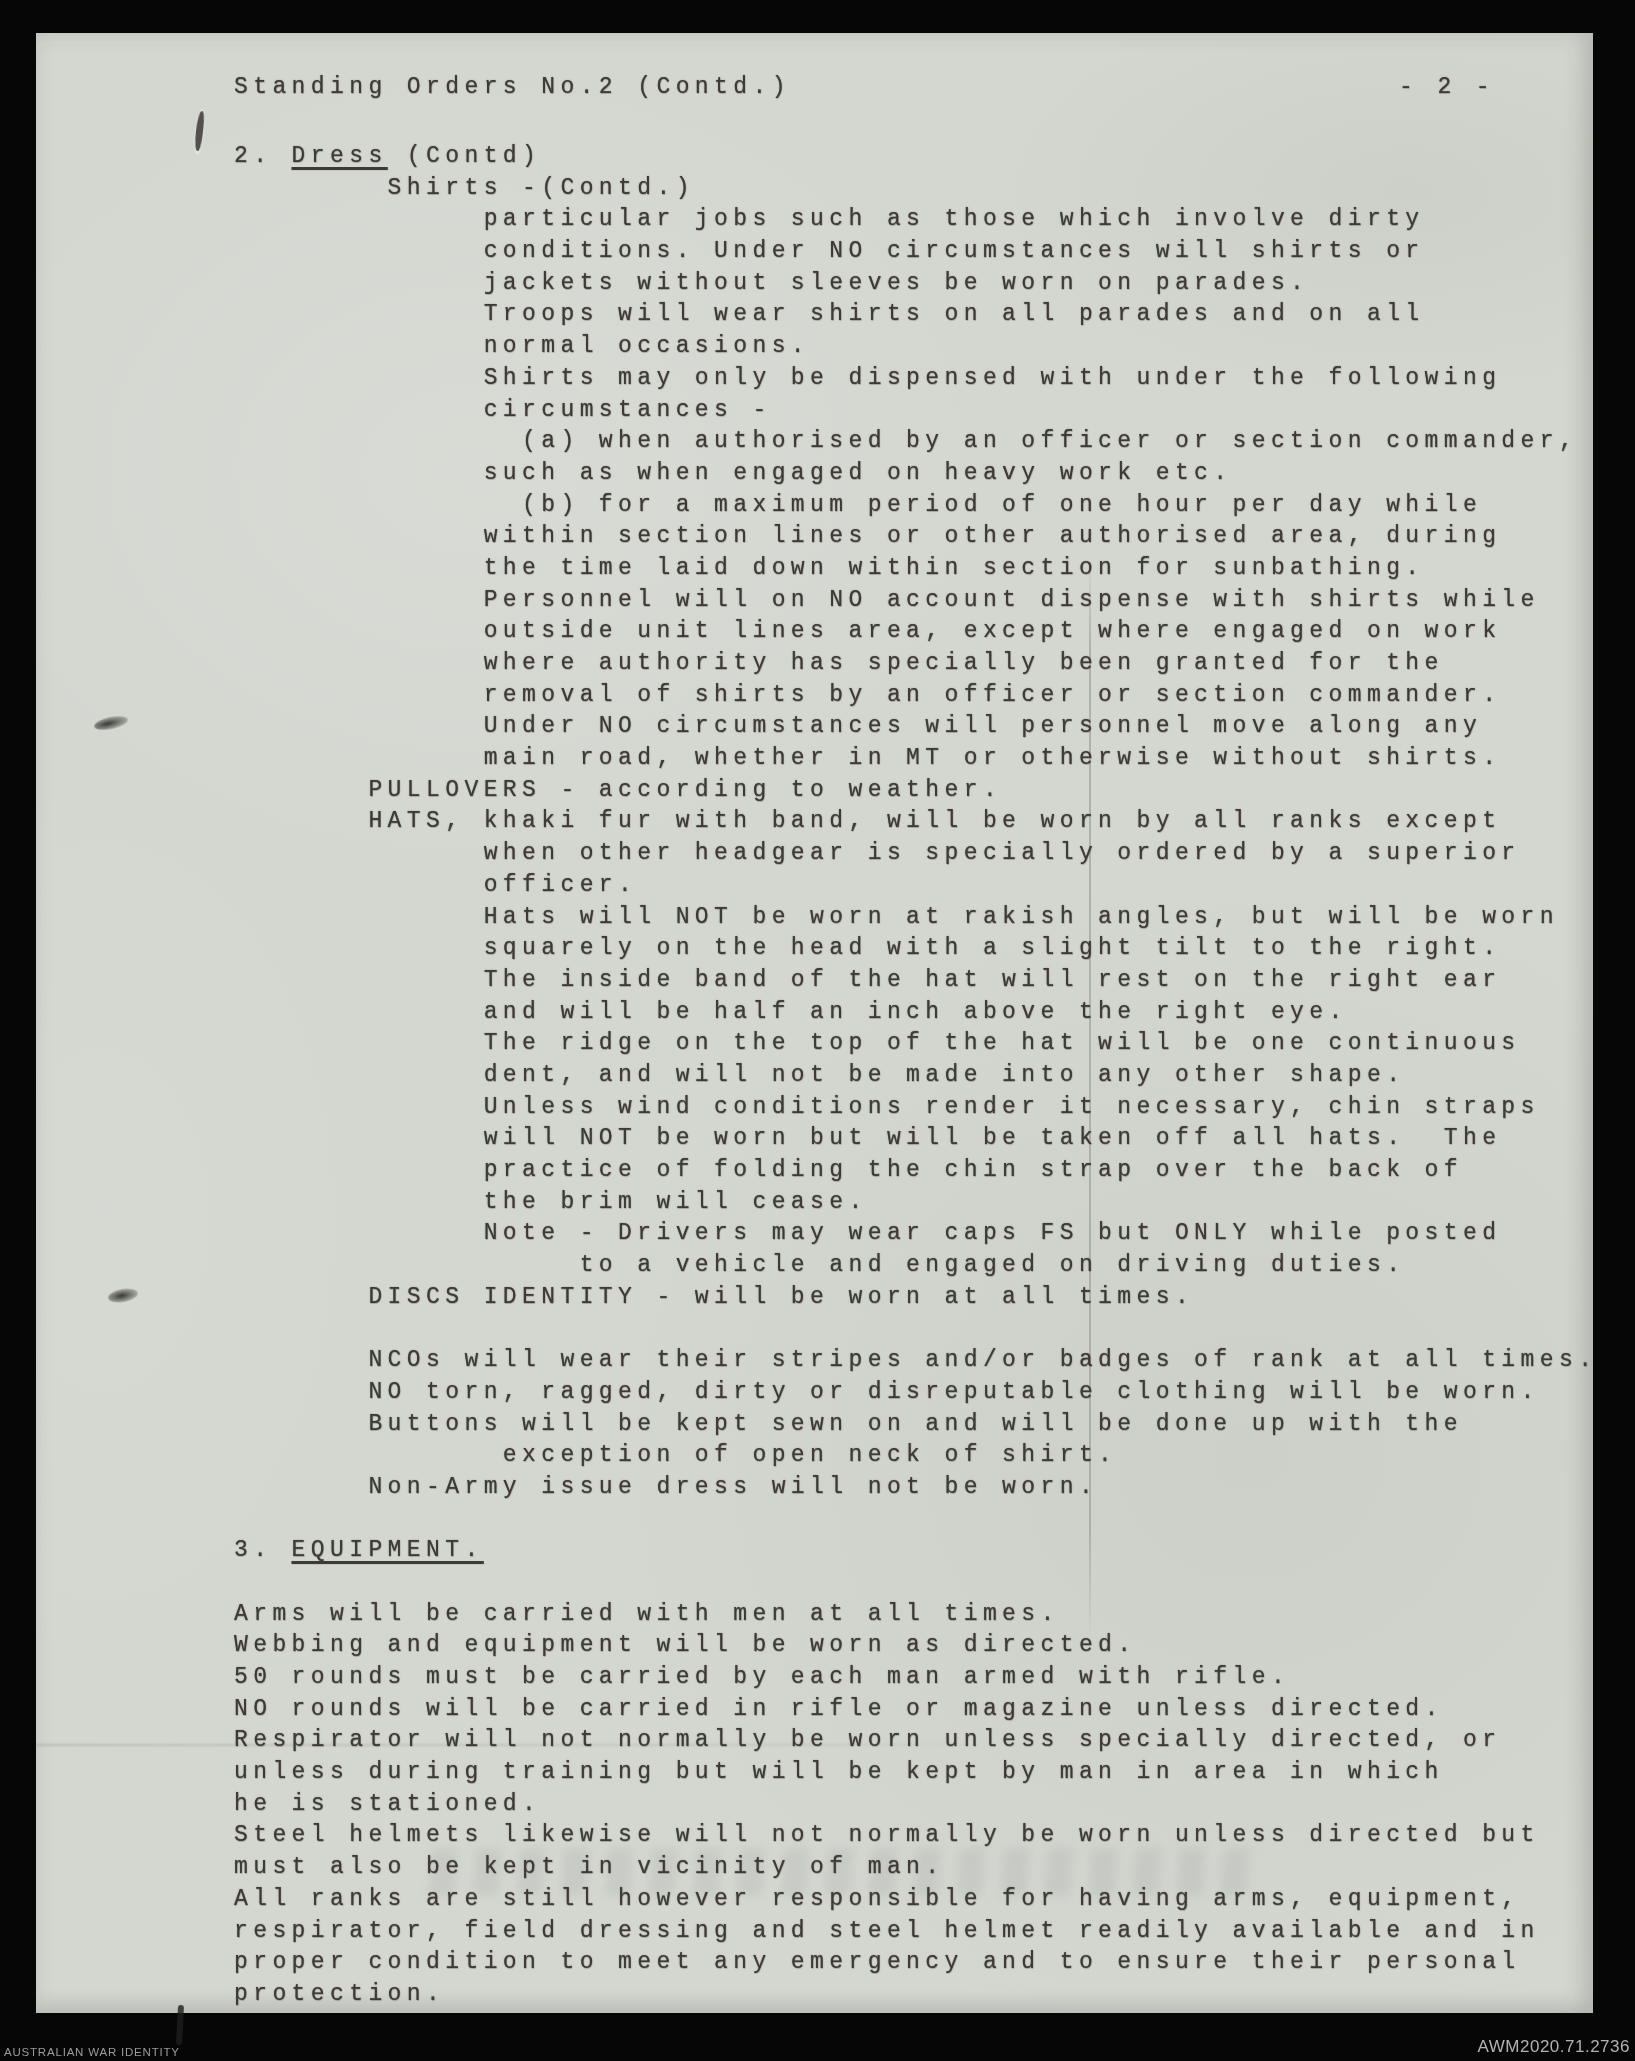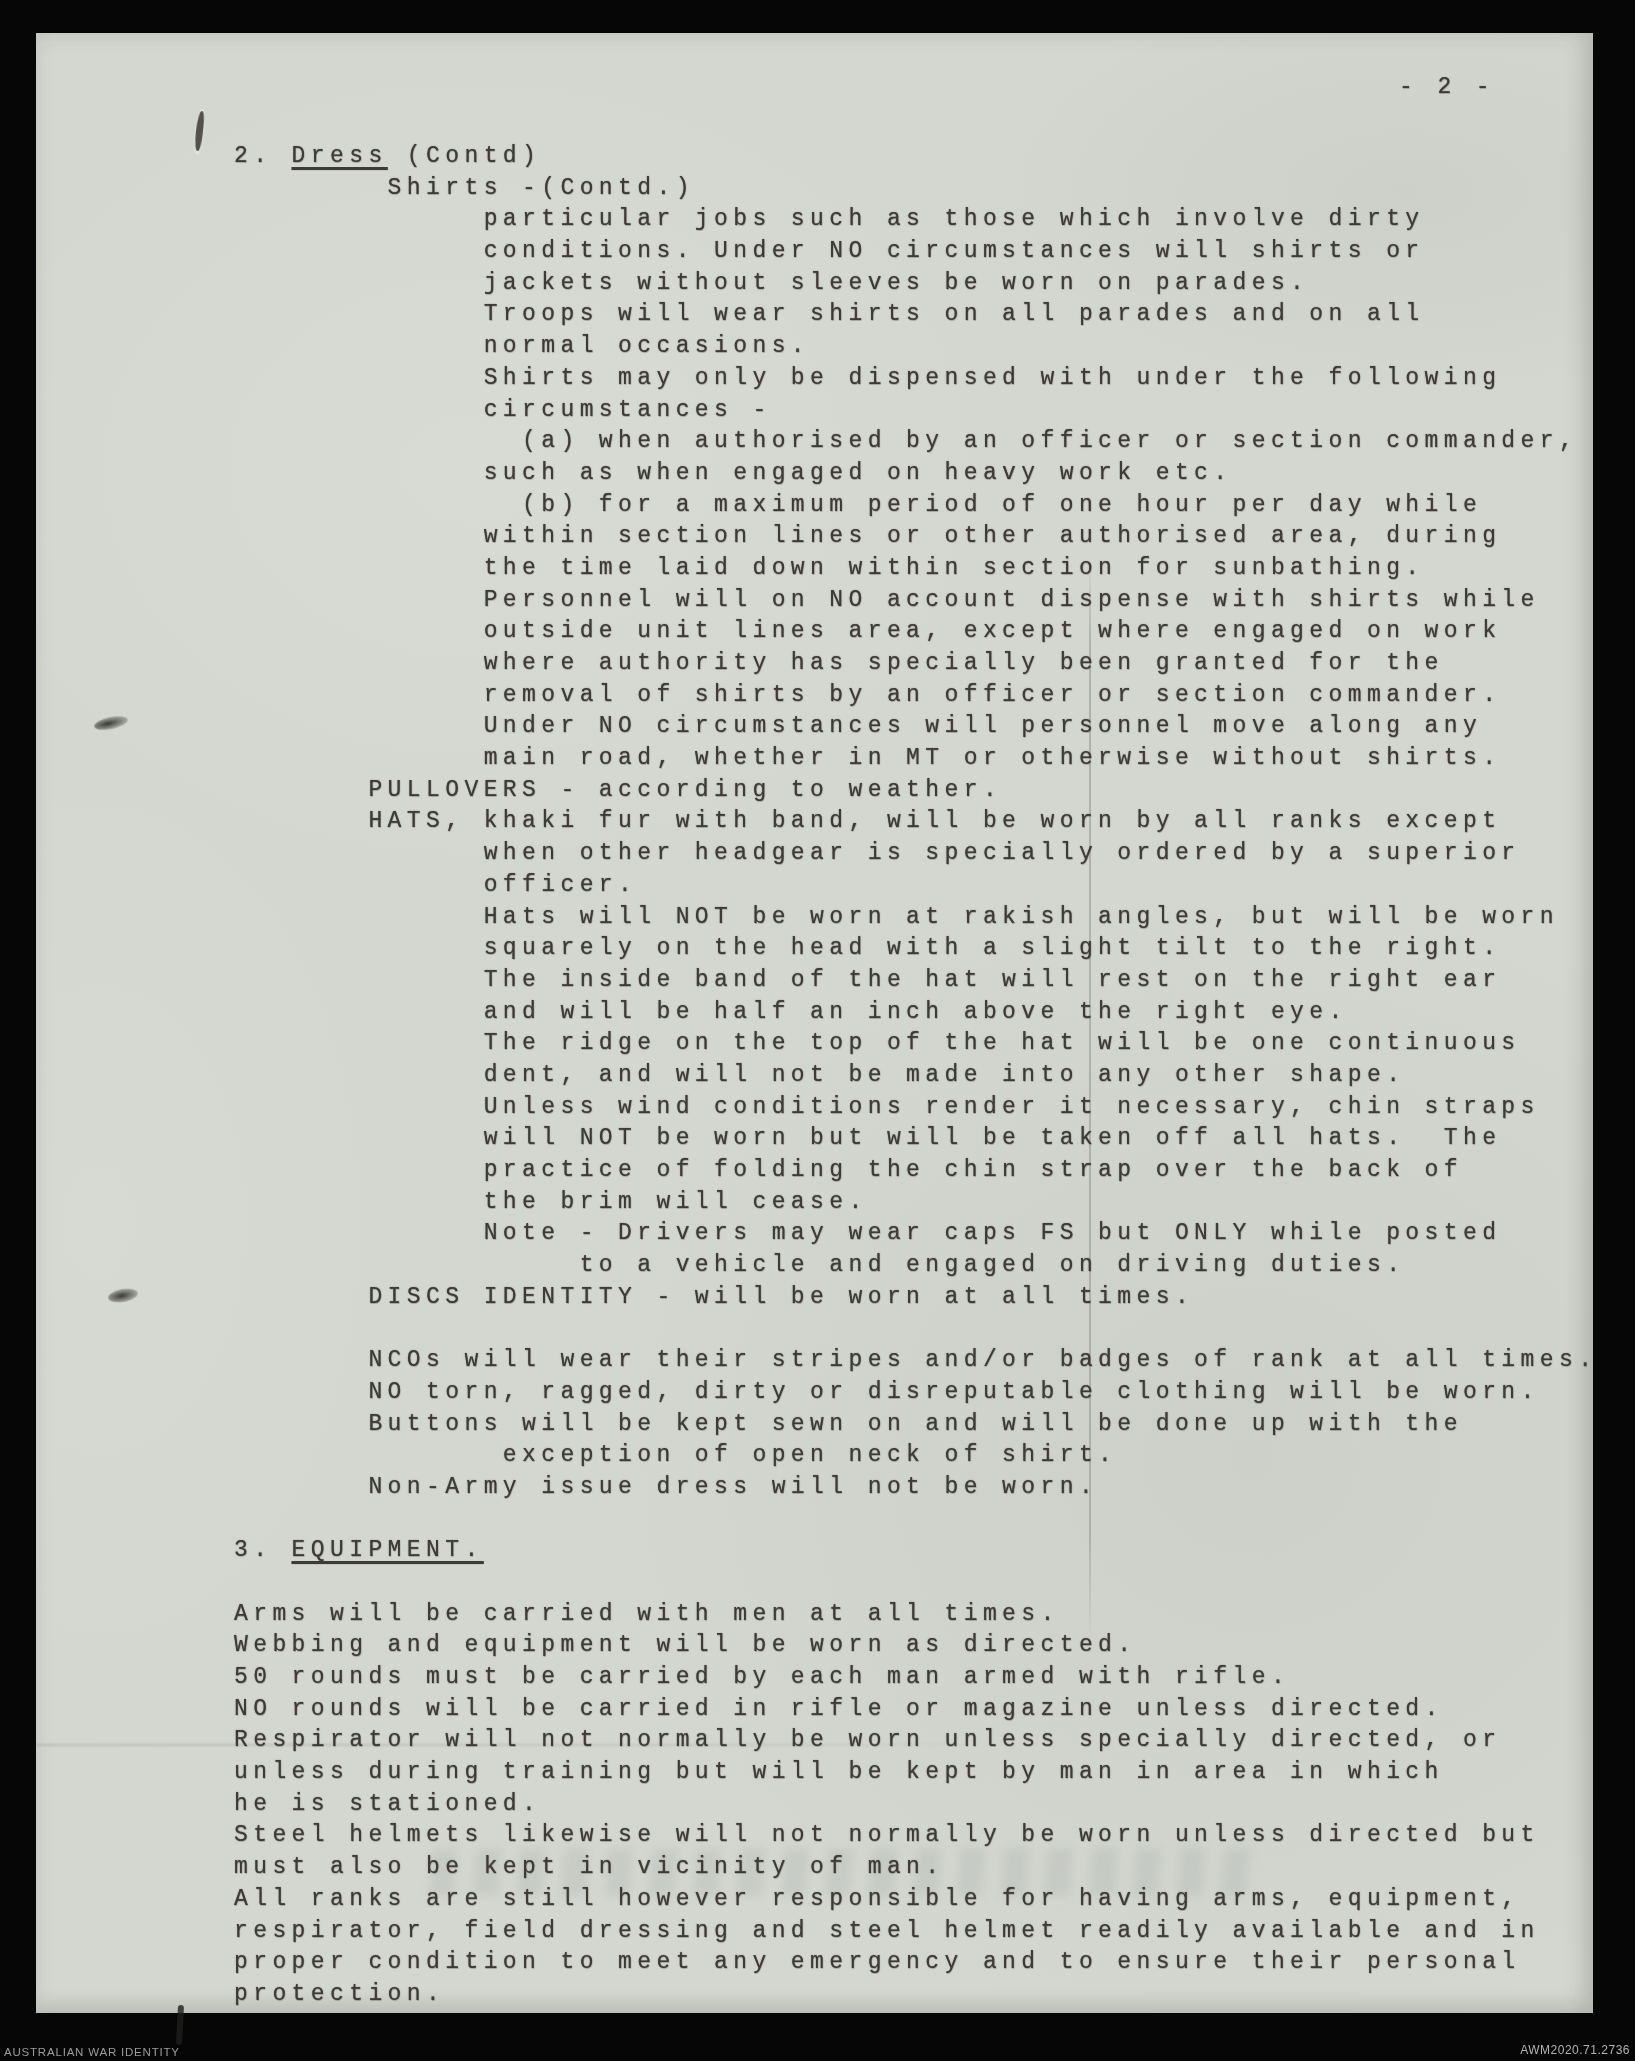--- a/index.html
+++ b/index.html
@@ -91,40 +91,41 @@
     filter:blur(5px);
     transform:skewX(-4deg);
   }
   .archive-left{
     position:absolute; left:4px; bottom:3px;
     font-size:11.5px; letter-spacing:0.8px;
     color:#9b9b9b;
   }
   .archive-right{
     position:absolute; right:5px; bottom:4px;
-    font-size:12px; letter-spacing:0.5px;
+    font-size:17px; letter-spacing:0.5px;
     color:#b2b2b2;
   }
 </style>
 </head>
 <body>
 
 <div class="stage">
 
   <div class="paper">
     <div class="tear-mark"></div>
     <div class="smudge-a"></div>
     <div class="smudge-b"></div>
     <div class="smudge-c"></div>
   </div>
 
   <div class="crease-v"></div>
   <div class="crease-h"></div>
   <div class="ghost-print"></div>
 
+  <div class="typed header-row">Standing Orders No.2 (Contd.)</div>
 
   <div class="typed page-num">- 2 -</div>
 
   <div class="typed body-lines"><div class="tline">2. <span class="u">Dress</span> (Contd)</div><div class="tline">        Shirts -(Contd.)</div><div class="tline">             particular jobs such as those which involve dirty</div><div class="tline">             conditions. Under NO circumstances will shirts or</div><div class="tline">             jackets without sleeves be worn on parades.</div><div class="tline">             Troops will wear shirts on all parades and on all</div><div class="tline">             normal occasions.</div><div class="tline">             Shirts may only be dispensed with under the following</div><div class="tline">             circumstances -</div><div class="tline">               (a) when authorised by an officer or section commander,</div><div class="tline">             such as when engaged on heavy work etc.</div><div class="tline">               (b) for a maximum period of one hour per day while</div><div class="tline">             within section lines or other authorised area, during</div><div class="tline">             the time laid down within section for sunbathing.</div><div class="tline">             Personnel will on NO account dispense with shirts while</div><div class="tline">             outside unit lines area, except where engaged on work</div><div class="tline">             where authority has specially been granted for the</div><div class="tline">             removal of shirts by an officer or section commander.</div><div class="tline">             Under NO circumstances will personnel move along any</div><div class="tline">             main road, whether in MT or otherwise without shirts.</div><div class="tline">       PULLOVERS - according to weather.</div><div class="tline">       HATS, khaki fur with band, will be worn by all ranks except</div><div class="tline">             when other headgear is specially ordered by a superior</div><div class="tline">             officer.</div><div class="tline">             Hats will NOT be worn at rakish angles, but will be worn</div><div class="tline">             squarely on the head with a slight tilt to the right.</div><div class="tline">             The inside band of the hat will rest on the right ear</div><div class="tline">             and will be half an inch above the right eye.</div><div class="tline">             The ridge on the top of the hat will be one continuous</div><div class="tline">             dent, and will not be made into any other shape.</div><div class="tline">             Unless wind conditions render it necessary, chin straps</div><div class="tline">             will NOT be worn but will be taken off all hats.  The</div><div class="tline">             practice of folding the chin strap over the back of</div><div class="tline">             the brim will cease.</div><div class="tline">             Note - Drivers may wear caps FS but ONLY while posted</div><div class="tline">                  to a vehicle and engaged on driving duties.</div><div class="tline">       DISCS IDENTITY - will be worn at all times.</div><div class="tline"> </div><div class="tline">       NCOs will wear their stripes and/or badges of rank at all times.</div><div class="tline">       NO torn, ragged, dirty or disreputable clothing will be worn.</div><div class="tline">       Buttons will be kept sewn on and will be done up with the</div><div class="tline">              exception of open neck of shirt.</div><div class="tline">       Non-Army issue dress will not be worn.</div><div class="tline"> </div><div class="tline">3. <span class="u">EQUIPMENT.</span></div><div class="tline"> </div><div class="tline">Arms will be carried with men at all times.</div><div class="tline">Webbing and equipment will be worn as directed.</div><div class="tline">50 rounds must be carried by each man armed with rifle.</div><div class="tline">NO rounds will be carried in rifle or magazine unless directed.</div><div class="tline">Respirator will not normally be worn unless specially directed, or</div><div class="tline">unless during training but will be kept by man in area in which</div><div class="tline">he is stationed.</div><div class="tline">Steel helmets likewise will not normally be worn unless directed but</div><div class="tline">must also be kept in vicinity of man.</div><div class="tline">All ranks are still however responsible for having arms, equipment,</div><div class="tline">respirator, field dressing and steel helmet readily available and in</div><div class="tline">proper condition to meet any emergency and to ensure their personal</div><div class="tline">protection.</div></div>
 
   <div class="archive-left">AUSTRALIAN WAR IDENTITY</div>
 
   <div class="archive-right">AWM2020.71.2736</div>
 
 </div>

